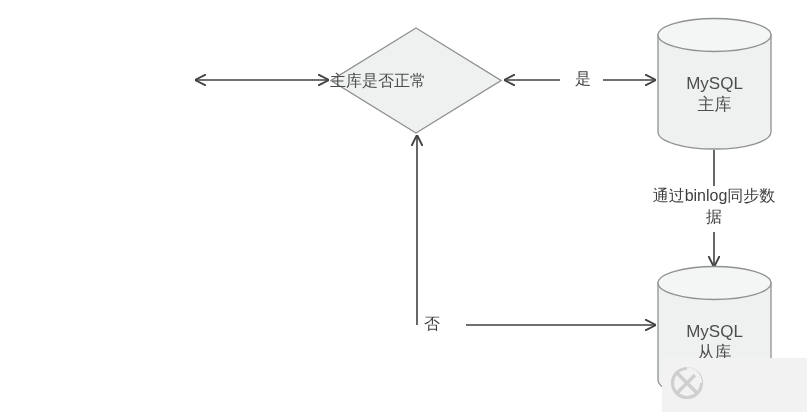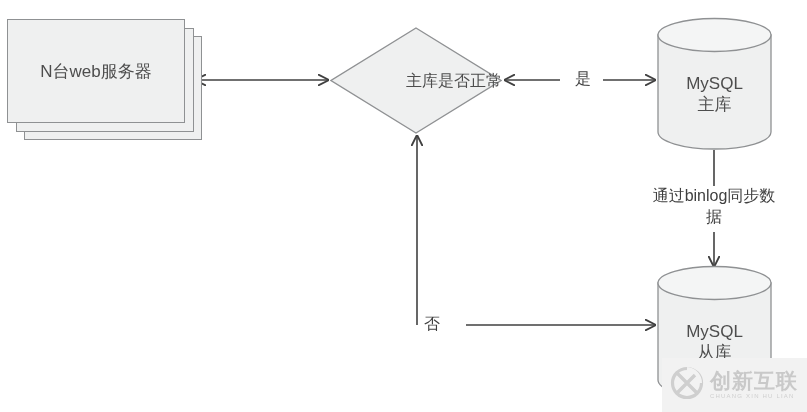--- a/index.html
+++ b/index.html
@@ -60,21 +60,21 @@
     left: 330px;
     top: 27px;
     width: 172px;
     height: 107px;
   }
   .diamond-wrap svg { display: block; }
   .diamond-text {
     position: absolute;
     left: 0; top: 0;
     width: 172px; height: 107px;
-    display: flex; align-items: center; justify-content: flex-end;
+    display: flex; align-items: center; justify-content: flex-start;
   }
   .diamond-text .node-label { position: static; font-size: 16px; }
 
   
   .cyl-wrap { position: absolute; }
   .cyl-wrap svg { display: block; }
   .cyl-text {
     position: absolute;
     left: 0;
     width: 100%;
@@ -155,27 +155,20 @@
     <line class="edge-line" x1="603" y1="80" x2="655" y2="80" marker-end="url(#arrowEnd)"></line>
 
     <line class="edge-line" x1="714" y1="150" x2="714" y2="186"></line>
     <line class="edge-line" x1="714" y1="232" x2="714" y2="266" marker-end="url(#arrowEnd)"></line>
 
     <line class="edge-line" x1="466" y1="325" x2="655" y2="325" marker-end="url(#arrowEnd)"></line>
 
     <line class="edge-line" x1="417" y1="325" x2="417" y2="136" marker-end="url(#arrowEnd)"></line>
   </svg>
 
-  <div class="stack-wrap">
-    <div class="stack-box stack-back2"></div>
-    <div class="stack-box stack-back1"></div>
-    <div class="stack-box stack-front">
-      <span class="node-label">N台web服务器</span>
-    </div>
-  </div>
 
   <div class="diamond-wrap">
     <svg width="172" height="107" viewBox="0 0 172 107" xmlns="http://www.w3.org/2000/svg">
       <polygon points="86,1 171,53.5 86,106 1,53.5" fill="#eff0f0" stroke="#8f9193" stroke-width="1.3"></polygon>
     </svg>
     <div class="diamond-text">
       <span class="node-label">主库是否正常</span>
     </div>
   </div>
 
@@ -209,19 +202,15 @@
 据</div>
 
   <div class="watermark">
     <span class="wm-logo">
       <svg width="34" height="34" viewBox="0 0 34 34" xmlns="http://www.w3.org/2000/svg">
         <circle cx="17" cy="17" r="14.5" fill="none" stroke="#cfcfcf" stroke-width="3.2"></circle>
         <path d="M7 7 L27 27 M27 7 L7 27" stroke="#cfcfcf" stroke-width="3.4" fill="none"></path>
         <path d="M17 3 A14 14 0 0 1 30 17" stroke="#f2f2f2" stroke-width="4" fill="none"></path>
       </svg>
     </span>
-    <span class="wm-text">
-      <span class="wm-main">创新互联</span>
-      <span class="wm-sub">CHUANG XIN HU LIAN</span>
-    </span>
   </div>
 
 </div>
 
 </body></html>

